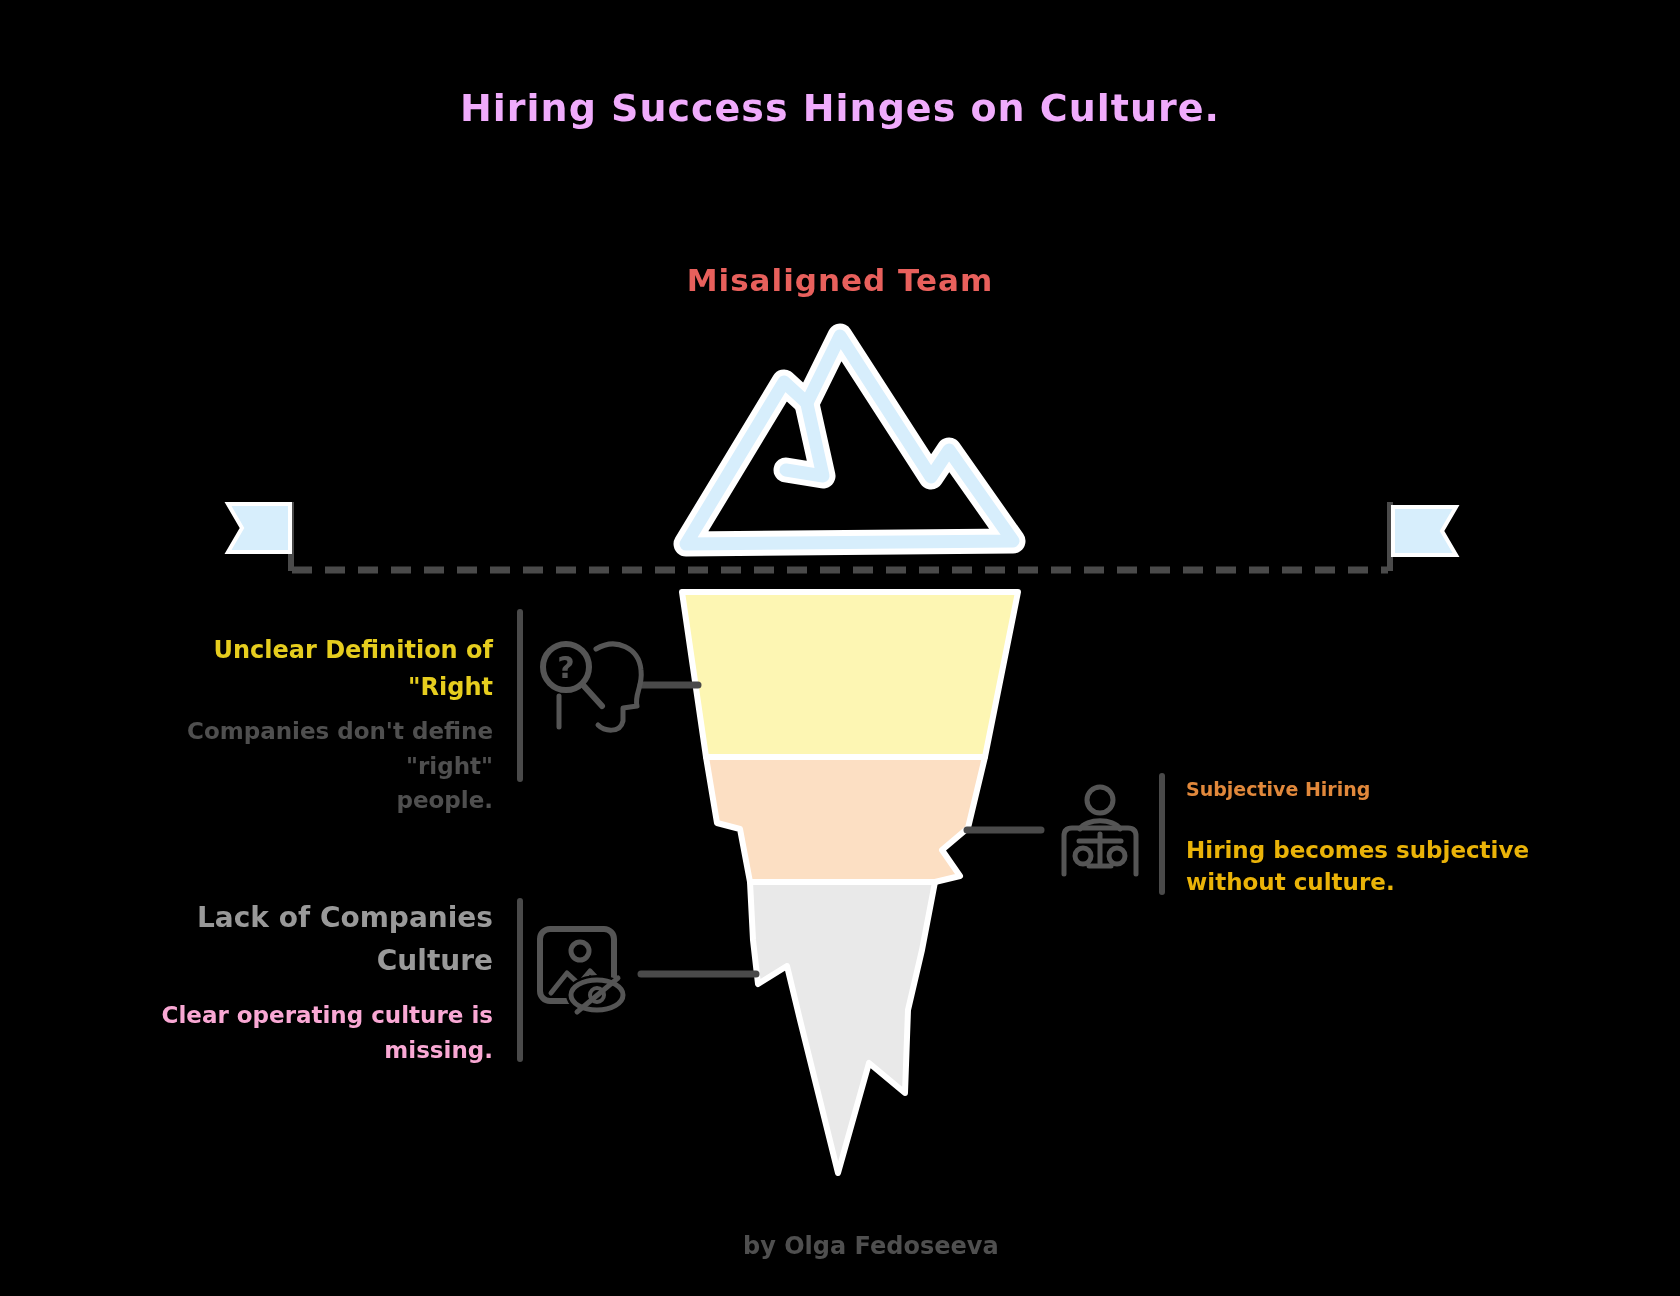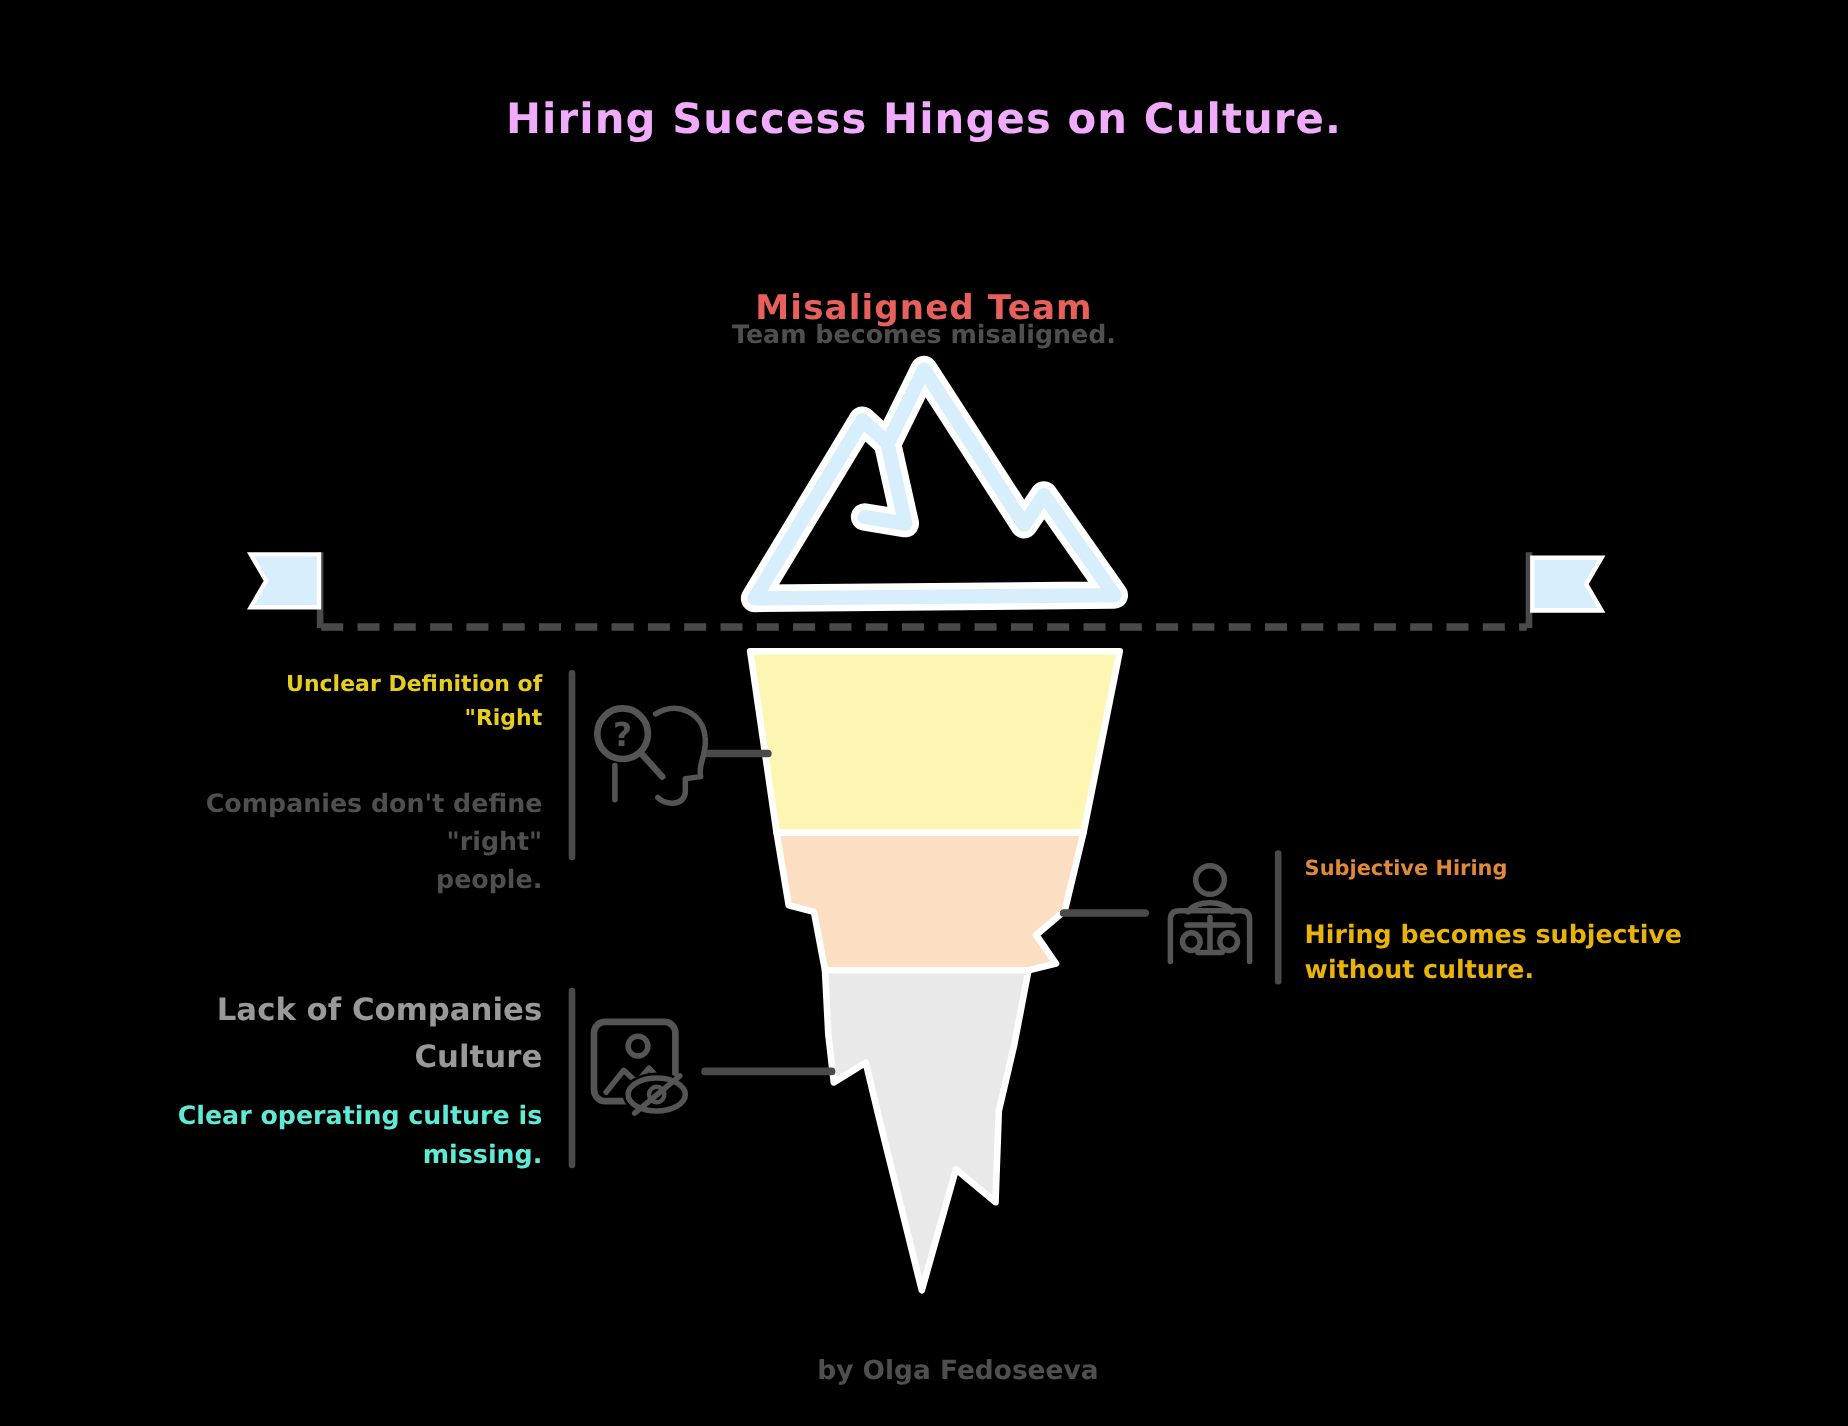--- a/index.html
+++ b/index.html
@@ -6,21 +6,21 @@
   body{width:1680px;height:1296px;position:relative;overflow:hidden;
        font-family:"DejaVu Sans","Liberation Sans",sans-serif;font-weight:700;}
   .stage{position:absolute;inset:0;}
   svg.art{position:absolute;left:0;top:0;}
   .txt{position:absolute;white-space:pre-line;}
   .center{left:0;right:0;text-align:center;}
   .title{top:86px;font-size:38px;letter-spacing:1px;}
   .mis-h{top:228px;font-size:31px;letter-spacing:1px;}
   .mis-b{top:292px;font-size:23px;}
   .lcol{left:135px;width:358px;text-align:right;}
-  .b1h{top:606px;font-size:20px;line-height:1.55;}
+  .b1h{top:632px;font-size:24px;line-height:1.55;}
   .b1b{top:714px;font-size:23px;line-height:1.5;}
   .b2h{top:896px;font-size:28px;line-height:1.55;}
   .b2b{top:998px;font-size:23px;line-height:1.5;}
   .rcol{left:1186px;width:360px;text-align:left;}
   .b3h{top:778px;font-size:19px;}
   .b3b{top:834px;font-size:23px;line-height:1.4;}
   .vbar{position:absolute;width:6px;border-radius:3px;}
   .bar1{left:517px;top:609px;height:173px;}
   .bar2{left:517px;top:898px;height:164px;}
   .bar3{left:1159px;top:773px;height:122px;}
@@ -90,31 +90,30 @@
       <ellipse cx="597" cy="995" rx="31" ry="20" stroke="none" style="fill: rgb(0, 0, 0);"></ellipse>
       <ellipse cx="597" cy="995" rx="26" ry="15"></ellipse>
       <circle cx="597" cy="995" r="7" stroke-width="4"></circle>
       <path d="M577,1012 L618,978"></path>
     </g>
   </svg>
 
   <div class="txt center title" style="color: #f0abfc;">Hiring Success Hinges on Culture.</div>
 
   <div class="txt center mis-h" style="color: rgb(232, 96, 92); margin-top: 34px;">Misaligned Team</div>
-  <div class="txt center mis-b" style="color: rgb(79, 79, 79);">Team becomes misaligned.</div>
 
   <div class="txt lcol b1h" style="color: rgb(230, 205, 30);">Unclear Definition of
 "Right</div>
   <div class="txt lcol b1b" style="color: rgb(79, 79, 79);">Companies don't define "right"
 people.</div>
   <div class="vbar bar1" style="background: rgb(74, 74, 74);"></div>
 
   <div class="txt lcol b2h" style="color: rgb(153, 153, 153);">Lack of Companies
 Culture</div>
-  <div class="txt lcol b2b" style="color: #5eead4;">Clear operating culture is
+  <div class="txt lcol b2b" style="color: #f9a8d4;">Clear operating culture is
 missing.</div>
   <div class="vbar bar2" style="background: rgb(74, 74, 74);"></div>
 
   <div class="txt rcol b3h" style="color: rgb(225, 136, 59);">Subjective Hiring</div>
   <div class="txt rcol b3b" style="color: #eab308;">Hiring becomes subjective
 without culture.</div>
   <div class="vbar bar3" style="background: rgb(74, 74, 74);"></div>
 
   <div class="txt footer" style="color: rgb(79, 79, 79);">
     <div>by Olga Fedoseeva</div>

